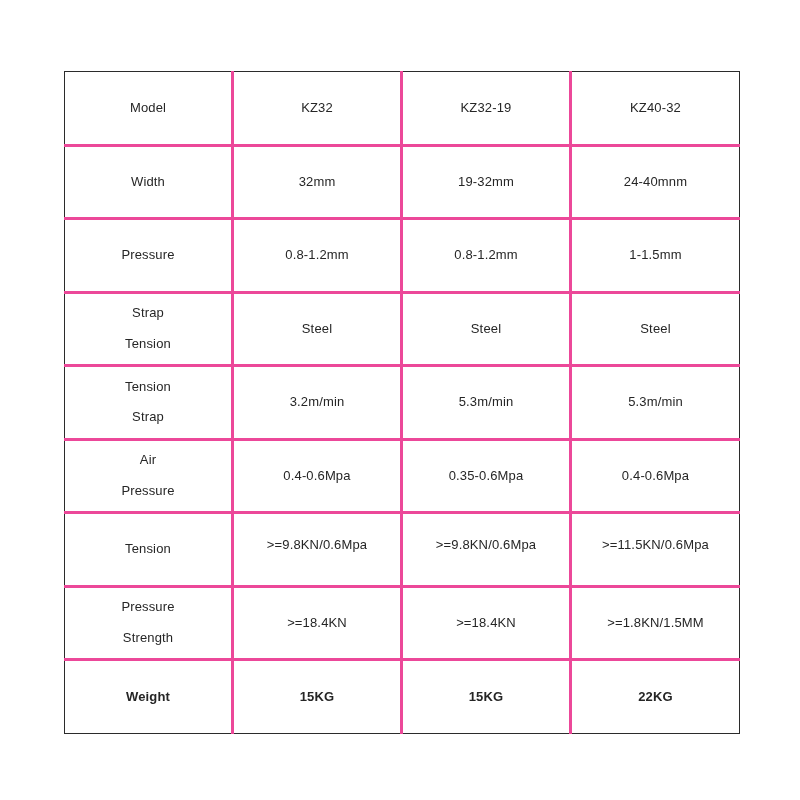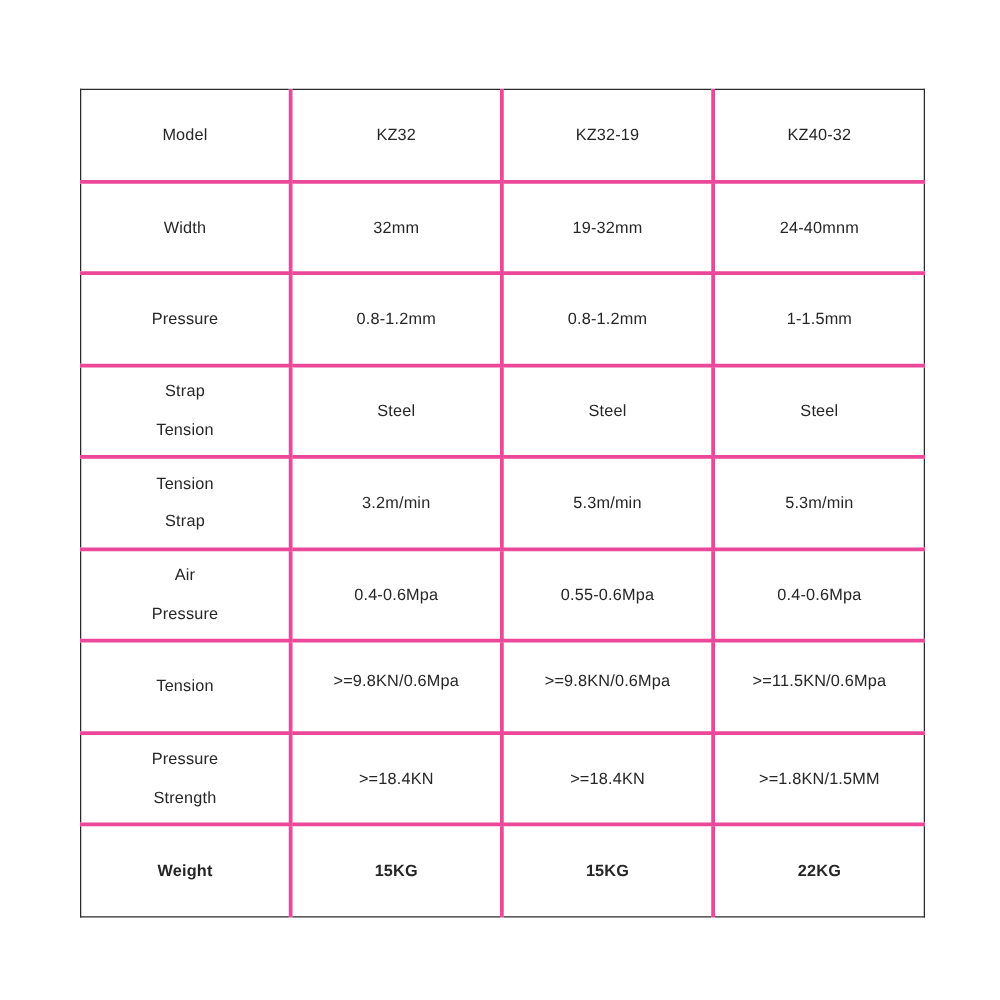--- a/index.html
+++ b/index.html
@@ -129,21 +129,21 @@
           <td class="cell-value">3.2m/min</td>
           <td class="cell-value">5.3m/min</td>
           <td class="cell-value">5.3m/min</td>
         </tr>
         <tr>
           <td class="cell-label two-line">
             <span class="lbl-line">Air</span>
             <span class="lbl-line">Pressure</span>
           </td>
           <td class="cell-value">0.4-0.6Mpa</td>
-          <td class="cell-value">0.55-0.6Mpa</td>
+          <td class="cell-value">0.35-0.6Mpa</td>
           <td class="cell-value">0.4-0.6Mpa</td>
         </tr>
         <tr>
           <td class="cell-label"><span class="lbl-line">Tension</span></td>
           <td class="cell-value nudge-up">&gt;=9.8KN/0.6Mpa</td>
           <td class="cell-value nudge-up">&gt;=9.8KN/0.6Mpa</td>
           <td class="cell-value nudge-up">&gt;=11.5KN/0.6Mpa</td>
         </tr>
         <tr>
           <td class="cell-label two-line">

